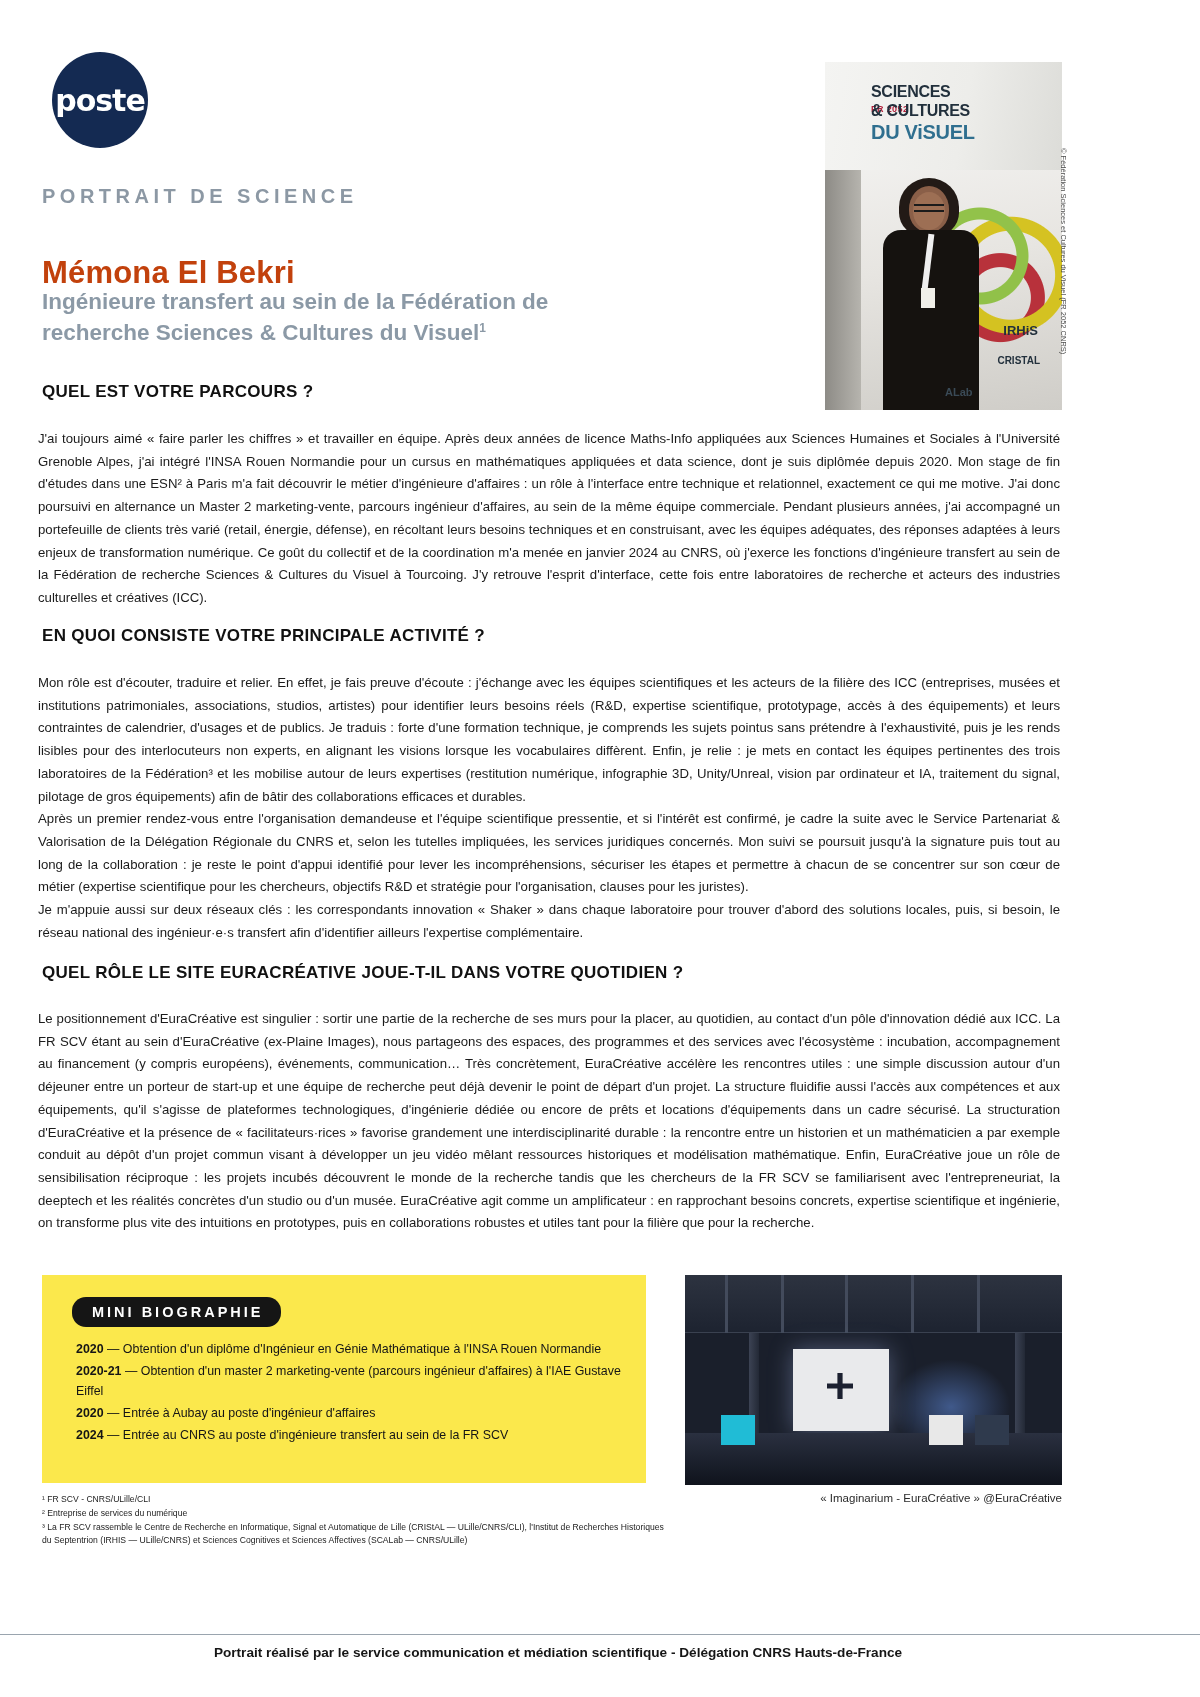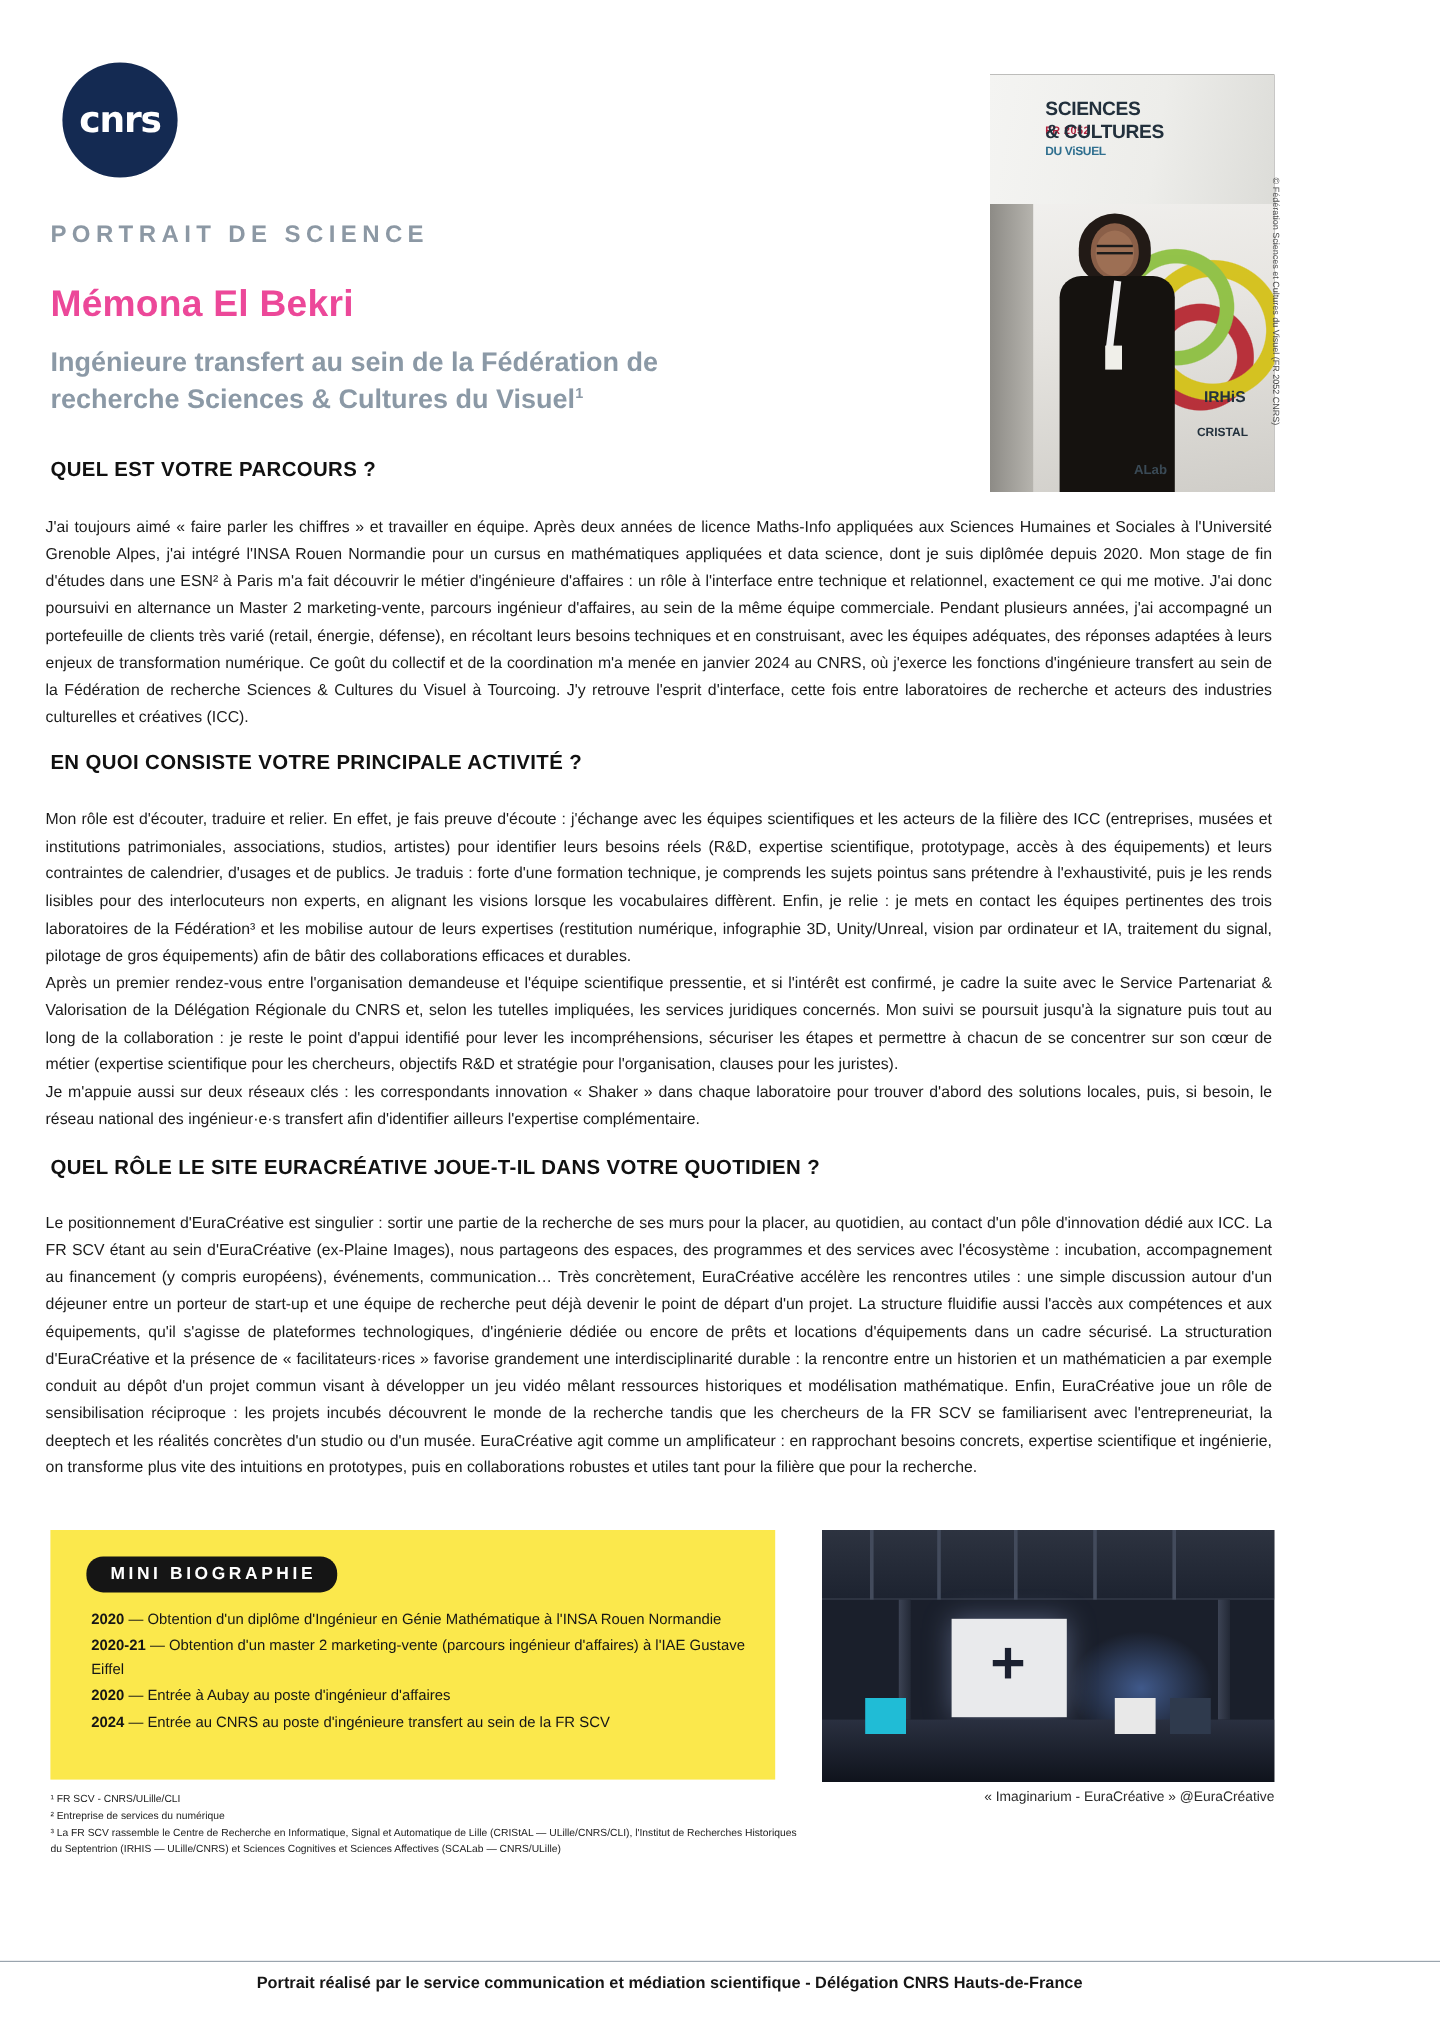--- a/index.html
+++ b/index.html
@@ -45,24 +45,24 @@
     top: 185px;
     font-size: 20px;
     font-weight: bold;
     letter-spacing: 4.5px;
     color: #8c98a4;
   }
 
   .name {
     position: absolute;
     left: 42px;
-    top: 235px;
+    top: 255px;
     font-size: 31px;
     font-weight: bold;
-    color: #ec4899;
+    color: #c2410c;
     letter-spacing: 0.2px;
   }
 
   .role {
     position: absolute;
     left: 42px;
     top: 286px;
     width: 740px;
     font-size: 22.5px;
     font-weight: bold;
@@ -103,21 +103,21 @@
   }
   .photo-top .banner-l2 {
     position: absolute;
     left: 46px; top: 40px;
     font-size: 16px; font-weight: bold; color: #22303c;
     letter-spacing: -0.3px;
   }
   .photo-top .banner-l3 {
     position: absolute;
     left: 46px; top: 59px;
-    font-size: 10px; font-weight: bold; color: #2f6f8f;
+    font-size: 20px; font-weight: bold; color: #2f6f8f;
     letter-spacing: -0.3px;
   }
   .photo-top .wall {
     position: absolute; left:0; top:108px; right:0; bottom:0;
     background: linear-gradient(170deg,#f1f0ee 0%, #e7e5e1 40%, #cfcdc8 100%);
   }
   .photo-top .swirl {
     position: absolute; right: -20px; top: 130px;
     width: 170px; height: 160px;
     background:
@@ -325,21 +325,21 @@
     color: #161616;
   }
   .footer-inner { padding-right: 84px; }
 </style>
 </head>
 <body>
 
 <div class="page">
 
   <div class="logo">
-    <span>cnrs</span>
+    <span>poste</span>
   </div>
 
   <div class="kicker">PORTRAIT DE SCIENCE</div>
   <div class="name">Mémona El Bekri</div>
   <div class="role">
     <span>Ingénieure transfert au sein de la Fédération de</span><br>
     <span>recherche Sciences &amp; Cultures du Visuel</span><sup>1</sup>
   </div>
 
   <div class="photo-top">

